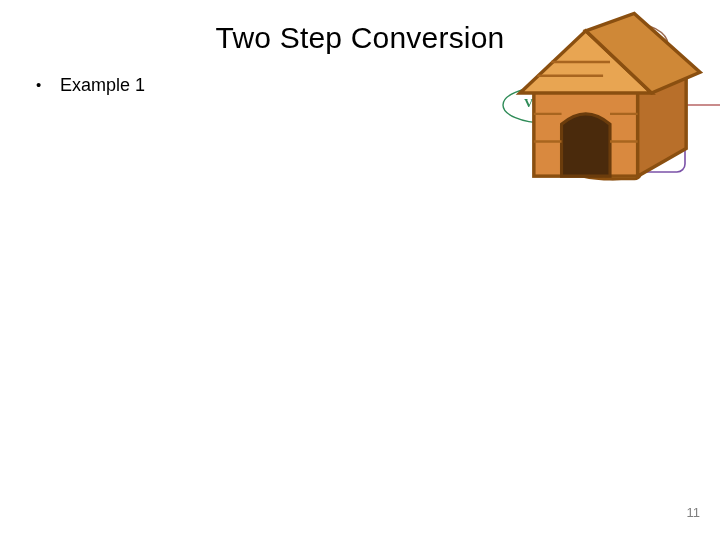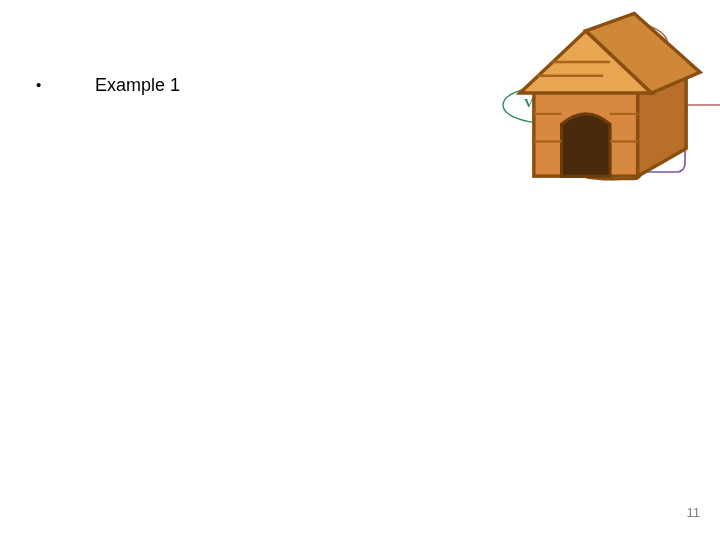--- a/index.html
+++ b/index.html
@@ -57,21 +57,20 @@
   .bullet-mark {
     width: 24px;
     flex: 0 0 24px;
     text-align: left;
     font-size: 15px;
     line-height: 26px;
     color: #000000;
   }
   .bullet-text {
     flex: 1 1 auto;
-    margin-left: 35px;
   }
 
   
   #diagram {
     position: absolute;
     left: 500px;
     top: 10px;
     width: 220px;
     height: 180px;
   }
@@ -158,20 +157,21 @@
     font-family: "Liberation Sans", sans-serif;
     font-size: 13px;
     color: #808080;
   }
 </style>
 </head>
 <body>
 
 <div id="slide">
 
+  <div id="slide-title">Two Step Conversion</div>
 
   <div id="body-list">
     <div class="bullet-row">
       <span class="bullet-mark">•</span>
       <span class="bullet-text">Example 1</span>
     </div>
   </div>
 
   <div id="diagram">
 

